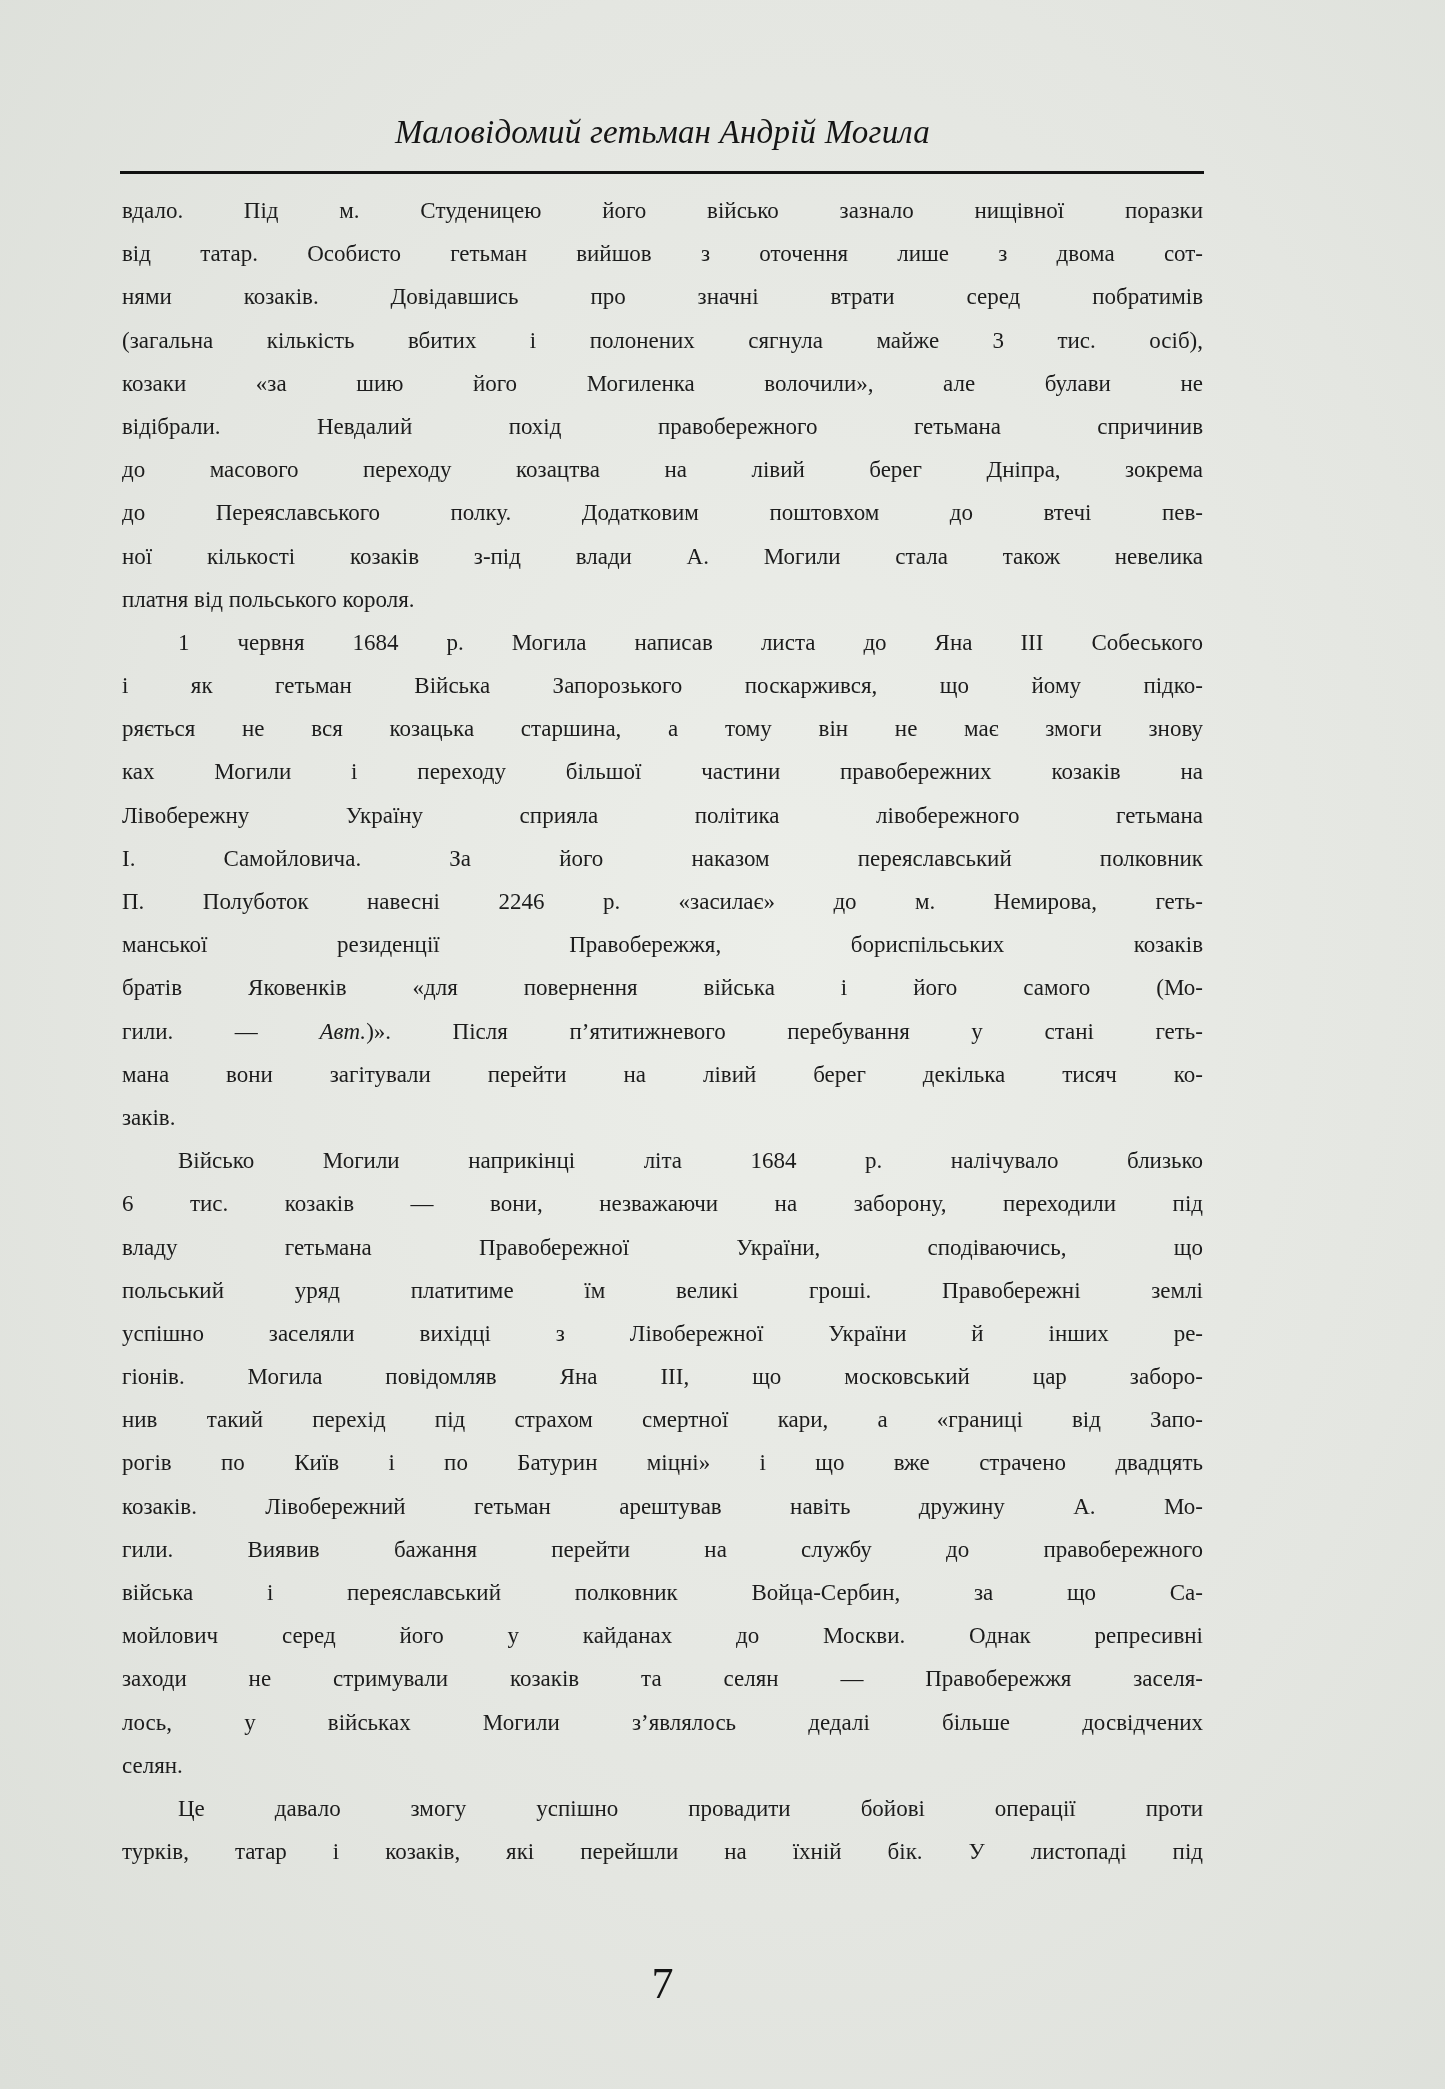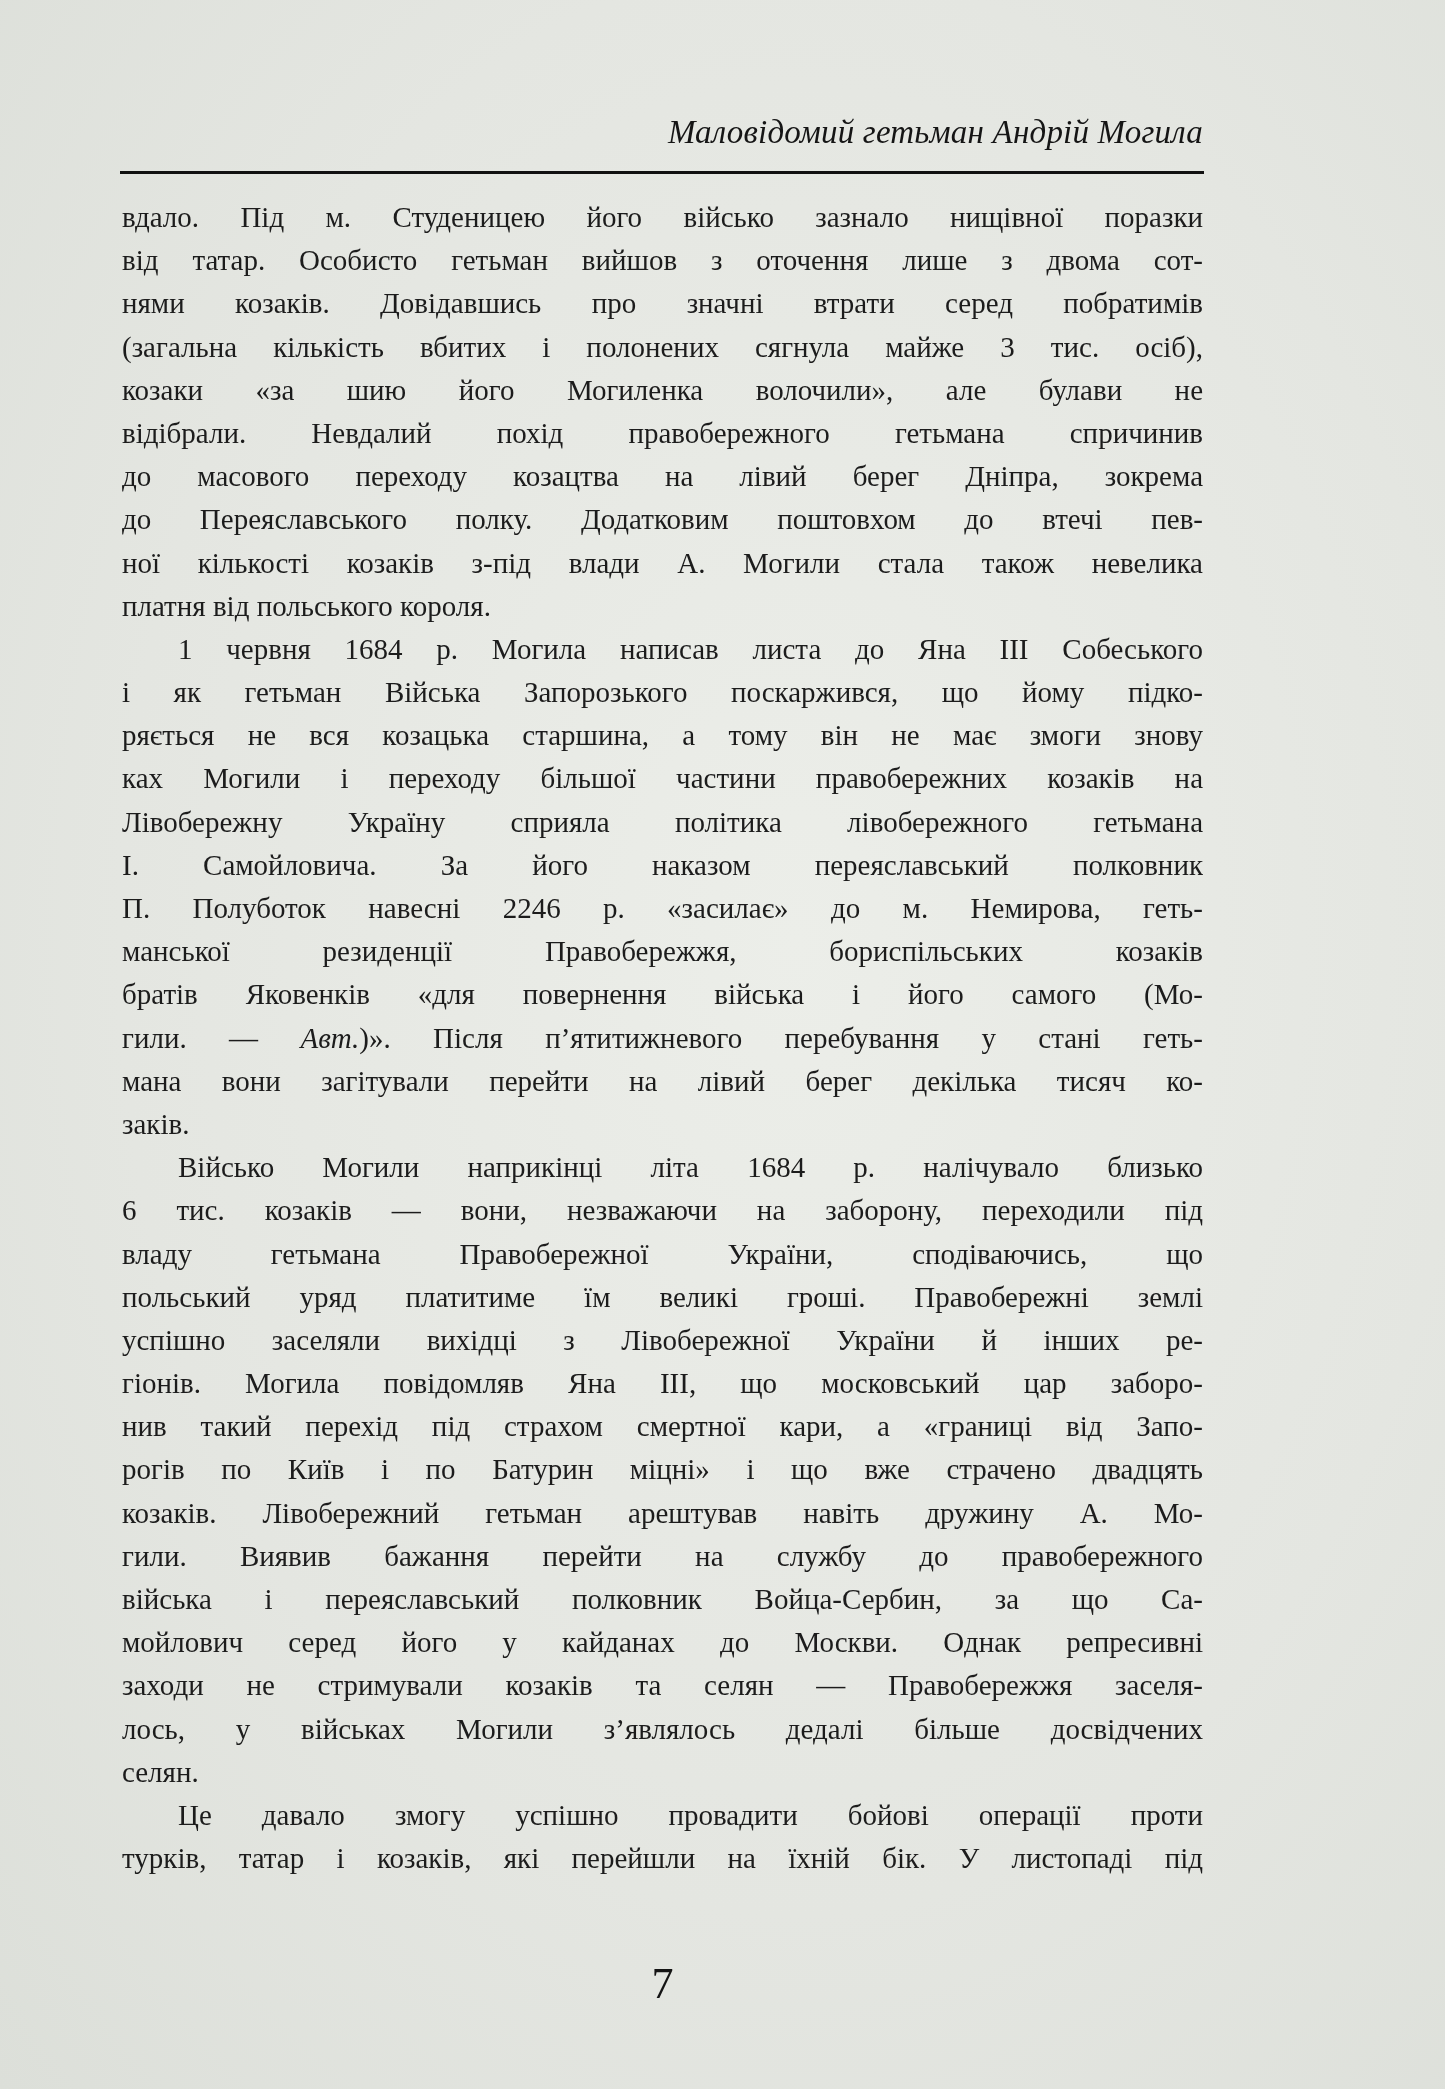--- a/index.html
+++ b/index.html
@@ -14,41 +14,41 @@
   }
   .page-shade {
     position: absolute; inset: 0;
     background: radial-gradient(ellipse at 55% 45%, #eceee9 0%, #e4e6e1 60%, #dcdfd9 100%);
   }
   .running-head {
     position: absolute;
     left: 122px;
     width: 1081px;
     top: 112px;
-    text-align: right;
+    text-align: center;
     font-style: italic;
     font-size: 33px;
     line-height: 40px;
     letter-spacing: 0.2px;
     color: #151515;
   }
   .head-rule {
     position: absolute;
     left: 120px;
     width: 1084px;
     top: 171px;
     height: 3px;
     background: #111;
   }
   .body-text {
     position: absolute;
     left: 122px;
-    top: 196px;
+    top: 189px;
     width: 1081px;
-    font-size: 29px;
+    font-size: 23px;
     line-height: 43.2px;
   }
   .line {
     display: block;
     height: 43.2px;
     white-space: nowrap;
     text-align: justify;
     text-align-last: justify;
     overflow: hidden;
   }

